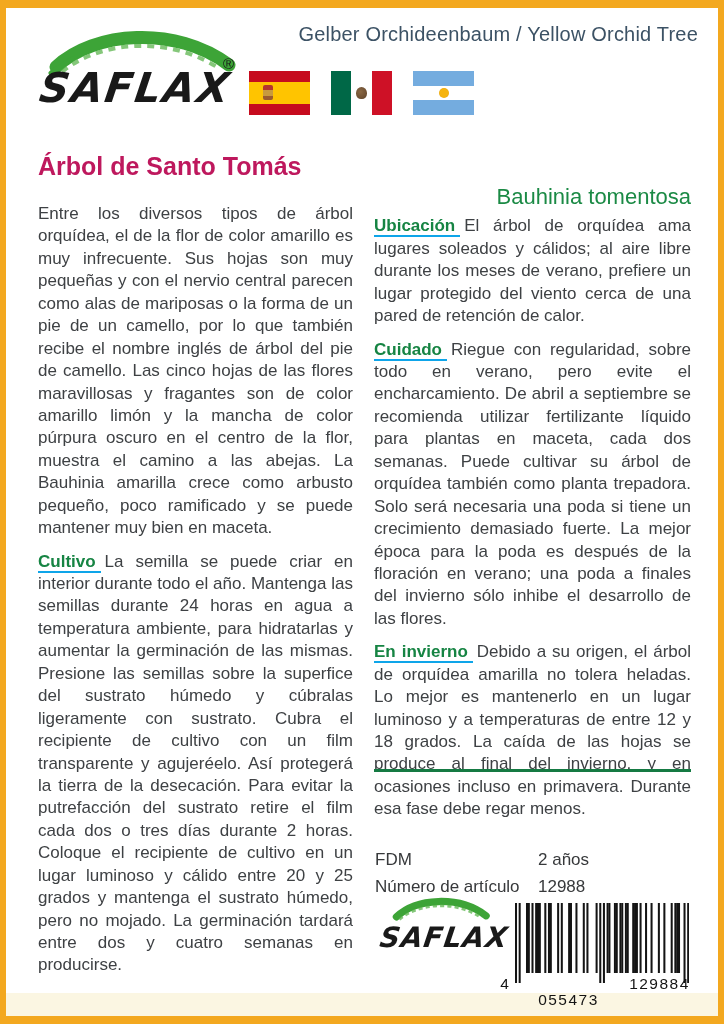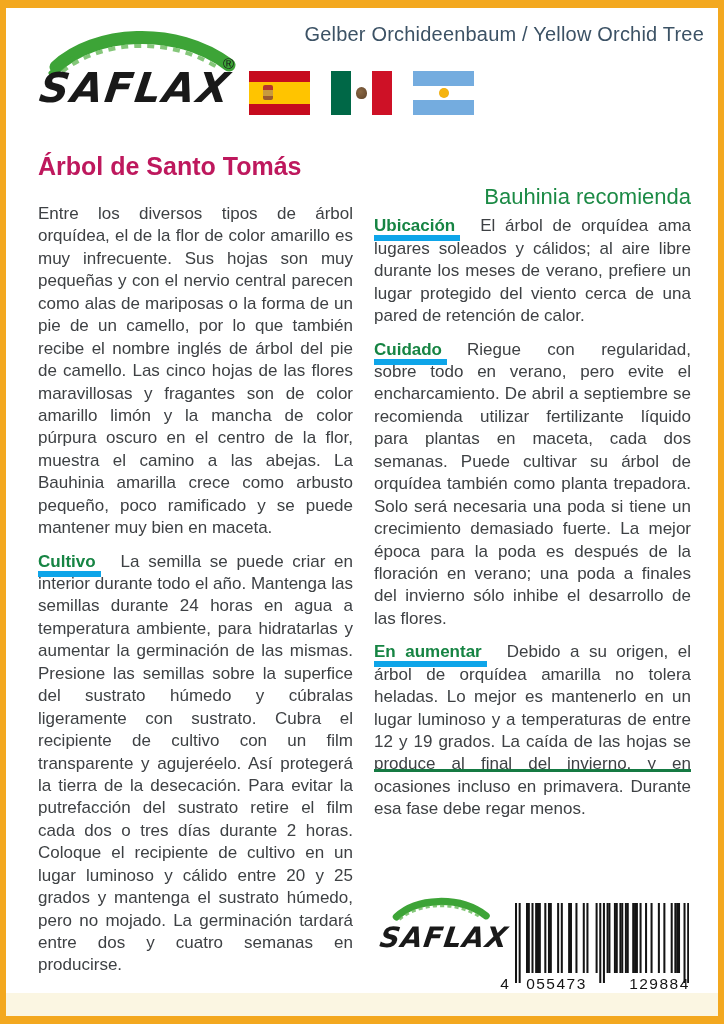--- a/index.html
+++ b/index.html
@@ -36,40 +36,40 @@
   .flag-mx .v2{position:absolute;top:0;bottom:0;left:20px;width:21px;background:#ffffff;}
   .flag-mx .v3{position:absolute;top:0;bottom:0;right:0;width:20px;background:#ce1126;}
   .flag-mx .eagle{position:absolute;left:25px;top:16px;width:11px;height:12px;border-radius:50% 50% 45% 45%;
     background:radial-gradient(circle at 40% 40%, #8a6844, #5f432a);}
   .flag-ar .h1{position:absolute;left:0;right:0;top:0;height:15px;background:#74acdf;}
   .flag-ar .h2{position:absolute;left:0;right:0;top:15px;height:14px;background:#ffffff;}
   .flag-ar .h3{position:absolute;left:0;right:0;bottom:0;height:15px;background:#74acdf;}
   .flag-ar .sun{position:absolute;left:26px;top:17px;width:10px;height:10px;border-radius:50%;
     background:radial-gradient(circle,#f6b40e 55%,#d99410 100%);}
   .header-title{
-    position:absolute;top:15px;right:14px;
+    position:absolute;top:15px;right:20px;
     font-size:20px;color:#3c5265;letter-spacing:0.2px;
   }
   
   .col{position:absolute;text-align:justify;font-size:17px;line-height:1.32;}
   .col p{margin:0 0 11px 0;}
   .col-left{left:32px;top:143px;width:315px;}
   .col-right{left:368px;top:176px;width:317px;}
   .col-left h1{
     margin:0 0 22px 0;font-size:25px;line-height:1.2;font-weight:700;
     color:#be185d;text-align:left;
   }
   .col-right h2{
     margin:0 0 5px 0;font-size:22px;line-height:1.2;font-weight:400;
     color:#1b8a45;text-align:right;
   }
   .sec{
     color:#168443;font-weight:700;
-    border-bottom:6px solid #0ea5e9;
-    padding-right:5px;margin-right:20px;
+    border-bottom:2px solid #0ea5e9;
+    padding-right:5px;margin-right:4px;
   }
   
   .divider{position:absolute;left:368px;top:761px;width:317px;height:3px;background:#157a43;}
   .details{position:absolute;left:369px;top:842px;font-size:17px;color:#37393b;}
   .details .row{margin-bottom:7px;}
   .details .lbl{display:inline-block;width:163px;}
   .details .val{display:inline-block;}
   .bottom-logo{position:absolute;left:370px;top:886px;width:140px;}
   .bottom-logo svg{display:block;margin-left:14px;}
   .brand-small{
@@ -77,21 +77,21 @@
     font-size:28px;line-height:1;letter-spacing:1px;color:#191919;
     transform:skewX(-8deg);margin-top:2px;padding-left:4px;white-space:nowrap;
   }
   .barcode{position:absolute;left:492px;top:895px;width:194px;height:95px;}
   .barcode svg{position:absolute;left:17px;top:0;}
   .bc-digit{
     position:absolute;top:72px;font-size:15.5px;color:#141414;
     letter-spacing:1.5px;text-align:center;
   }
   .bc-prefix{left:0;width:13px;letter-spacing:0;}
-  .bc-left{left:23px;width:71px;}
+  .bc-left{left:35px;width:71px;margin-top:16px;}
   .bc-right{left:126px;width:71px;}
 </style>
 </head>
 <body>
 
 <div class="card">
   <div class="bottom-tint"></div>
 
   <svg class="logo-arc" viewBox="0 0 188 54">
     <path d="M8 44 C 46 8, 128 2, 181 42" fill="none" stroke="#3da437" stroke-width="13" stroke-linecap="round"></path>
@@ -124,28 +124,36 @@
 
   <div class="header-title">Gelber Orchideenbaum / Yellow Orchid Tree</div>
 
   <div class="col col-left">
     <h1>Árbol de Santo Tomás</h1>
     <p>Entre los diversos tipos de árbol orquídea, el de la flor de color amarillo es muy infrecuente. Sus hojas son muy pequeñas y con el nervio central parecen como alas de mariposas o la forma de un pie de un camello, por lo que también recibe el nombre inglés de árbol del pie de camello. Las cinco hojas de las flores maravillosas y fragantes son de color amarillo limón y la mancha de color púrpura oscuro en el centro de la flor, muestra el camino a las abejas. La Bauhinia amarilla crece como arbusto pequeño, poco ramificado y se puede mantener muy bien en maceta.</p>
     <p><span class="sec">Cultivo</span><span>La semilla se puede criar en interior durante todo el año. Mantenga las semillas durante 24 horas en agua a temperatura ambiente, para hidratarlas y aumentar la germinación de las mismas. Presione las semillas sobre la superfice del sustrato húmedo y cúbralas ligeramente con sustrato. Cubra el recipiente de cultivo con un film transparente y agujeréelo. Así protegerá la tierra de la desecación. Para evitar la putrefacción del sustrato retire el film cada dos o tres días durante 2 horas. Coloque el recipiente de cultivo en un lugar luminoso y cálido entre 20 y 25 grados y mantenga el sustrato húmedo, pero no mojado. La germinación tardará entre dos y cuatro semanas en producirse.</span></p>
   </div>
 
   <div class="col col-right">
-    <h2>Bauhinia recomienda</h2>
+    <h2>Bauhinia tomentosa</h2>
     <p><span class="sec">Ubicación</span><span>El árbol de orquídea ama lugares soleados y cálidos; al aire libre durante los meses de verano, prefiere un lugar protegido del viento cerca de una pared de retención de calor.</span></p>
     <p><span class="sec">Cuidado</span><span>Riegue con regularidad, sobre todo en verano, pero evite el encharcamiento. De abril a septiembre se recomienda utilizar fertilizante líquido para plantas en maceta, cada dos semanas. Puede cultivar su árbol de orquídea también como planta trepadora. Solo será necesaria una poda si tiene un crecimiento demasiado fuerte. La mejor época para la poda es después de la floración en verano; una poda a finales del invierno sólo inhibe el desarrollo de las flores.</span></p>
-    <p><span class="sec">En aumentar</span><span>Debido a su origen, el árbol de orquídea amarilla no tolera heladas. Lo mejor es mantenerlo en un lugar luminoso y a temperaturas de entre 12 y 19 grados. La caída de las hojas se produce al final del invierno, y en ocasiones incluso en primavera. Durante esa fase debe regar menos.</span></p>
+    <p><span class="sec">En invierno</span><span>Debido a su origen, el árbol de orquídea amarilla no tolera heladas. Lo mejor es mantenerlo en un lugar luminoso y a temperaturas de entre 12 y 18 grados. La caída de las hojas se produce al final del invierno, y en ocasiones incluso en primavera. Durante esa fase debe regar menos.</span></p>
   </div>
 
   <div class="divider"></div>
 
+  <div class="details">
+    <div class="row">
+      <span class="lbl">FDM</span><span class="val">2 años</span>
+    </div>
+    <div class="row">
+      <span class="lbl">Número de artículo</span><span class="val">12988</span>
+    </div>
+  </div>
 
   <div class="bottom-logo">
     <svg width="102" height="28" viewBox="0 0 188 54">
       <path d="M8 44 C 46 8, 128 2, 181 42" fill="none" stroke="#3da437" stroke-width="14" stroke-linecap="round"></path>
       <path d="M14 49 C 48 20, 118 10, 172 46" fill="none" stroke="#5cb44e" stroke-width="5" stroke-dasharray="8 6" opacity="0.75"></path>
     </svg>
     <div class="brand-small">SAFLAX</div>
   </div>
 
   <div class="barcode">

